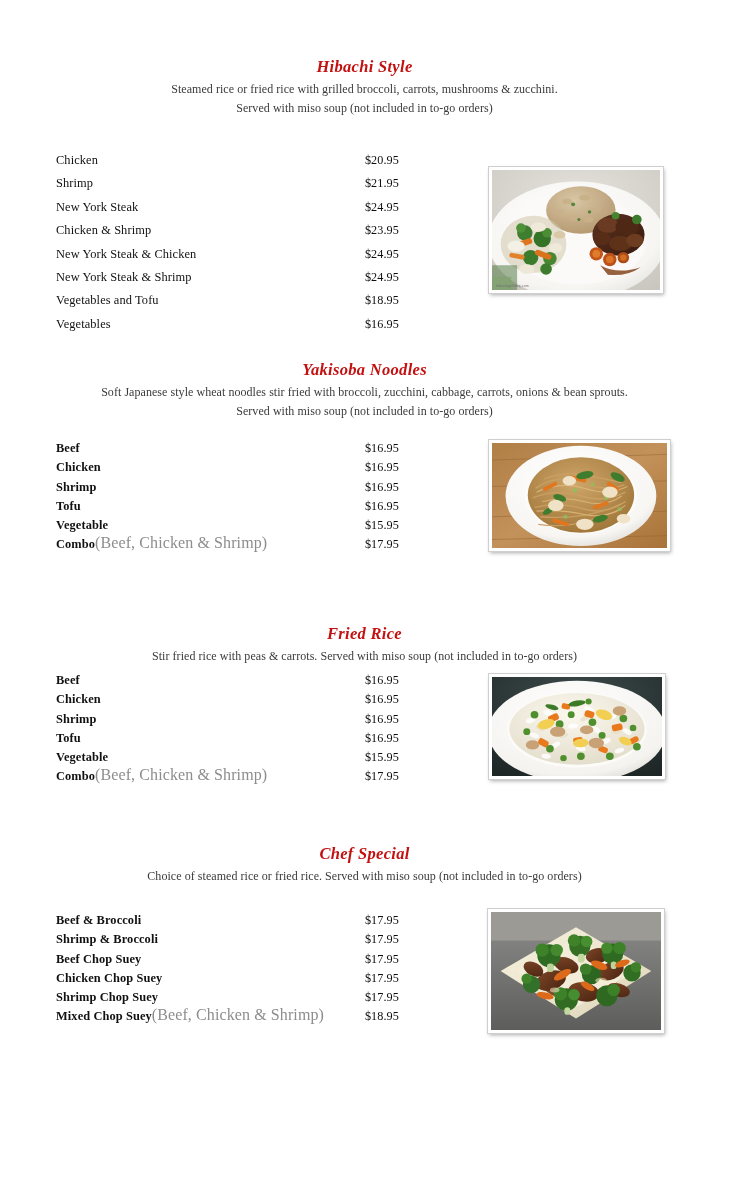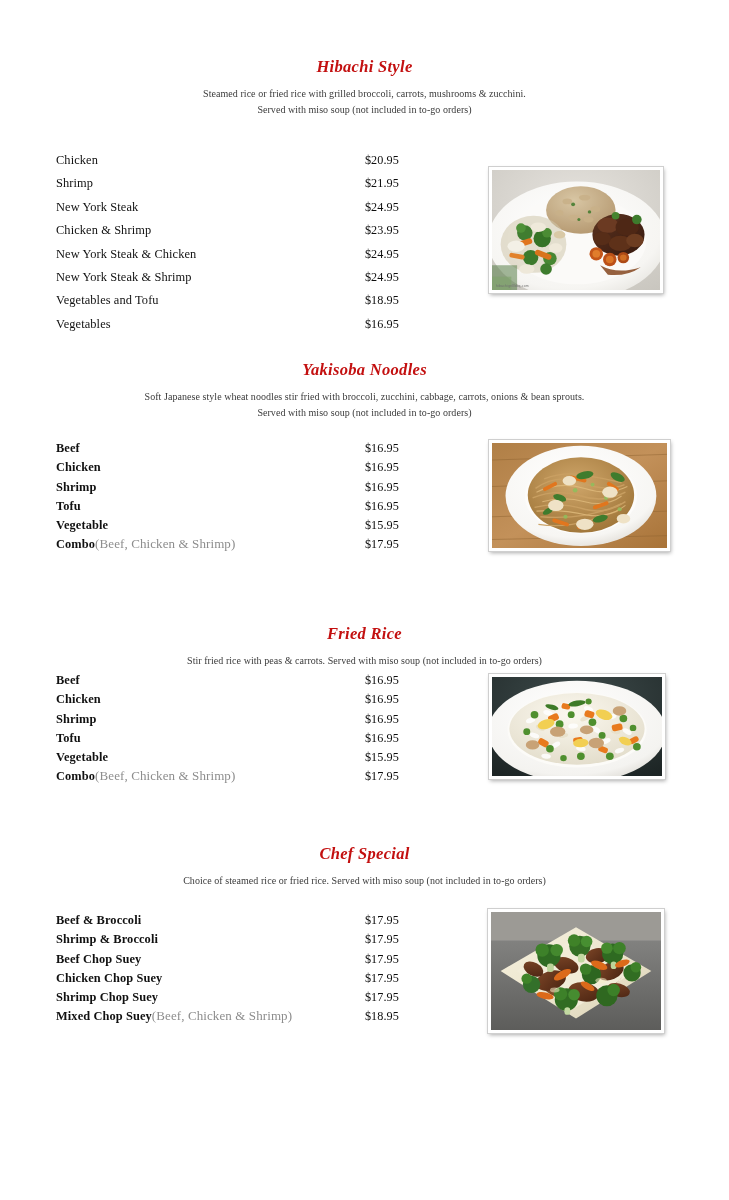--- a/index.html
+++ b/index.html
@@ -36,24 +36,24 @@
     font-weight: bold;
     font-style: italic;
     font-size: 16.5px;
     letter-spacing: 0.3px;
     line-height: 1.1;
     margin: 0;
     text-rendering: optimizeLegibility;
   }
   .section-desc {
     color: #3a3a3a;
-    font-size: 10px;
+    font-size: 12px;
     font-family: "Liberation Serif", serif;
     line-height: 1.55;
-    margin: 10px 0 0 0;
+    margin: 4px 0 0 0;
     letter-spacing: 0.05px;
   }
   .section-desc.line2 {
     margin-top: 0;
   }
 
   
   .items {
     position: absolute;
     left: 56px;
@@ -65,21 +65,21 @@
     justify-content: space-between;
     font-family: "Liberation Serif", serif;
     white-space: nowrap;
   }
   .item-name {
     font-size: 12.4px;
     color: #111111;
     letter-spacing: 0.1px;
   }
   .item-sub {
-    font-size: 13px;
+    font-size: 16px;
     color: #8d8d8d;
     letter-spacing: 0.1px;
     padding-left: 0;
   }
   .item-price {
     font-size: 12.2px;
     font-weight: normal;
     color: #0d0d0d;
     letter-spacing: 0.1px;
   }

